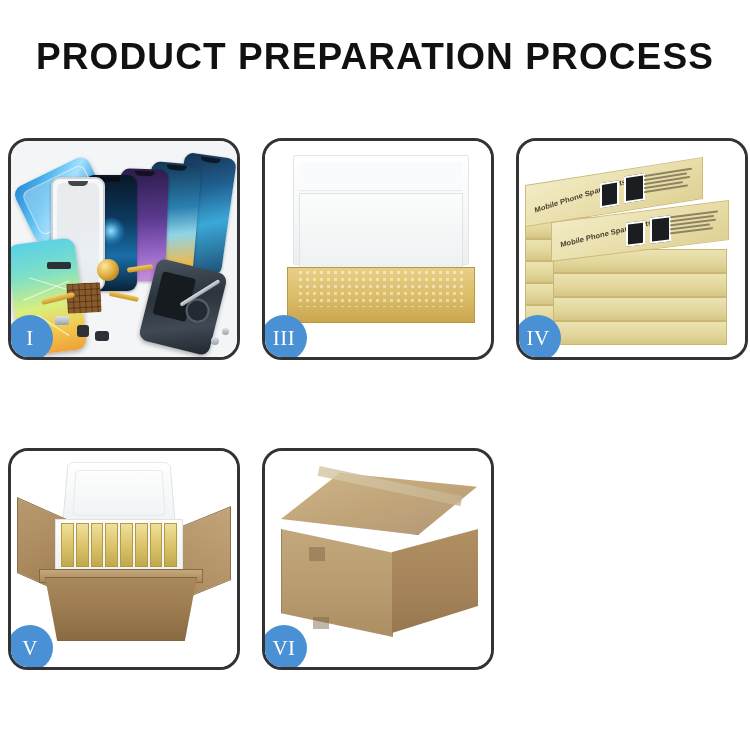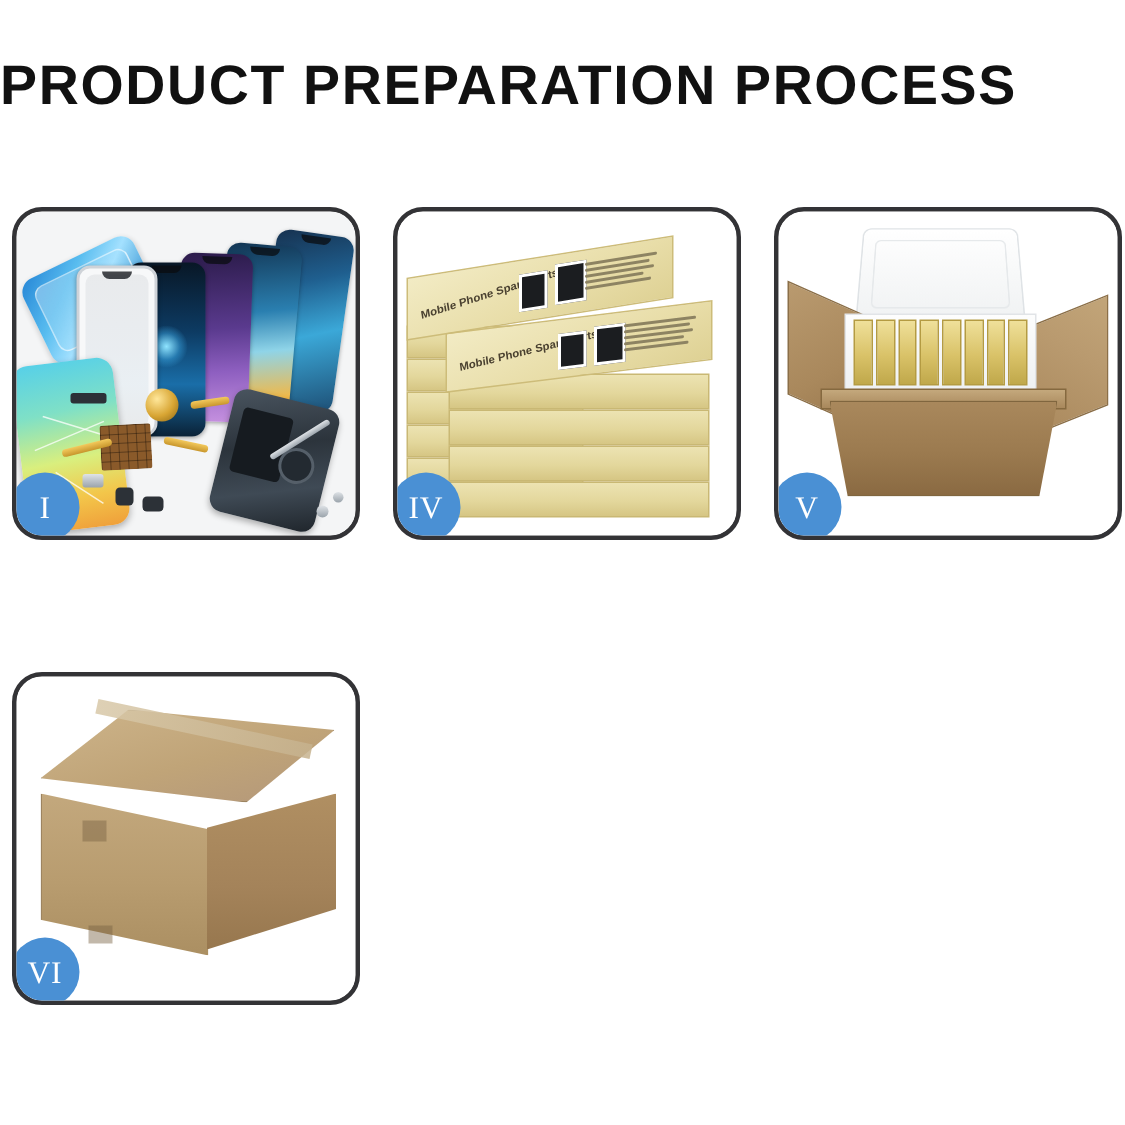--- a/index.html
+++ b/index.html
@@ -16,20 +16,21 @@
     position: relative;
     width: 750px;
     height: 750px;
     background: #ffffff;
   }
 
   
   .header { position: absolute; top: 0; left: 0; width: 750px; }
 
   .page-title {
+    text-align: center;
     font-size: 37px;
     font-weight: bold;
     letter-spacing: 1.1px;
     color: #111111;
     margin-top: 36px;
     font-family: "Liberation Sans", sans-serif;
     white-space: nowrap;
   }
 
   .page-subtitle {
@@ -419,20 +420,32 @@
         <div class="part silver" style="right:8px;bottom:22px;width:7px;height:7px;border-radius:50%;"></div>
         <div class="flex-strip" style="left:30px;bottom:56px;width:34px;transform:rotate(-14deg);"></div>
         <div class="flex-strip" style="left:98px;bottom:58px;width:30px;transform:rotate(12deg);"></div>
         <div class="flex-strip" style="left:116px;bottom:86px;width:26px;transform:rotate(-8deg);"></div>
         <div class="part silver" style="right:14px;bottom:62px;width:46px;height:4px;transform:rotate(-32deg);border-radius:2px;"></div>
       </div>
       <div class="badge">I</div>
     </div>
 
 
+    <div class="panel p3">
+      <div class="panel-photo">
+        <div class="p3-bg"></div>
+        <div class="box3-lid"></div>
+        <div class="box3-foam"></div>
+        <div class="box3-side-l"></div>
+        <div class="box3-side-r"></div>
+        <div class="box3-tray"></div>
+        <div class="box3-tray-inner"></div>
+      </div>
+      <div class="badge">III</div>
+    </div>
 
     <div class="panel p4">
       <div class="panel-photo">
         <div class="p4-bg"></div>
         <div class="stack">
 
           <div class="kbox" style="left:2px;top:150px;width:118px;height:22px;"></div>
           <div class="kbox" style="left:2px;top:128px;width:118px;height:22px;"></div>
           <div class="kbox" style="left:2px;top:106px;width:118px;height:22px;"></div>
           <div class="kbox" style="left:2px;top:84px;width:118px;height:22px;"></div>

